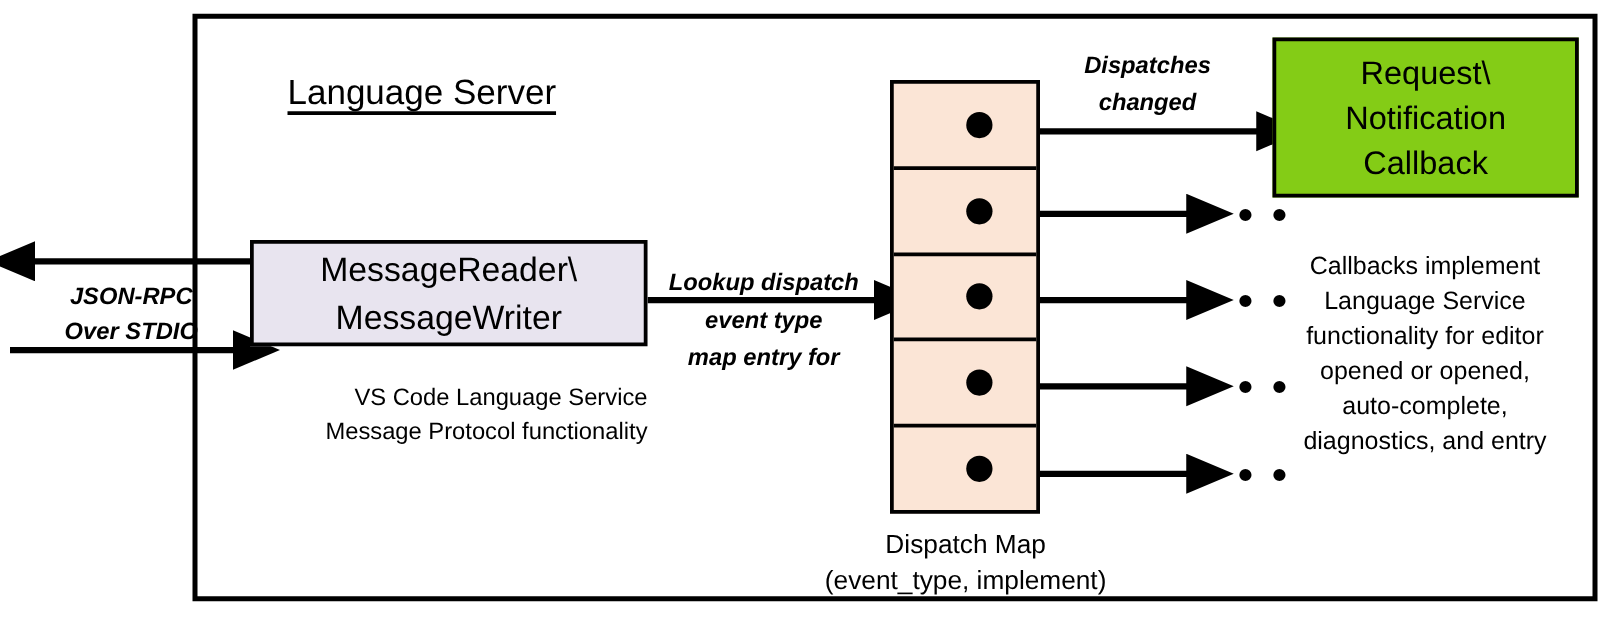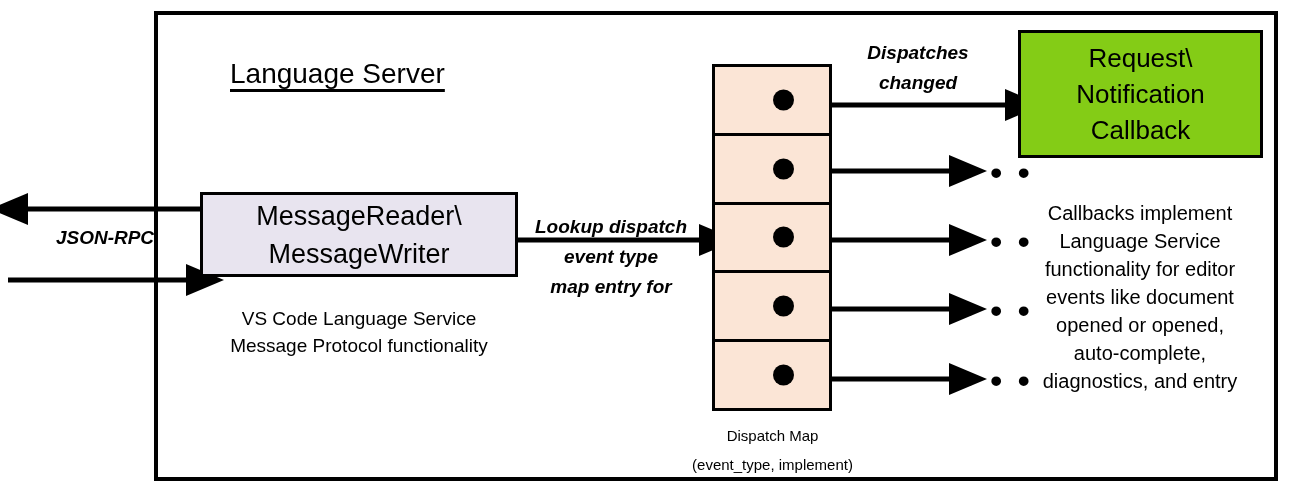--- a/index.html
+++ b/index.html
@@ -62,21 +62,21 @@
   #message-box .ln {
     font-size: 27px;
     line-height: 38px;
     white-space: nowrap;
   }
 
   #message-caption {
     left: 200px;
     top: 305px;
     width: 318px;
-    text-align: center;
+    text-align: right;
     font-size: 19px;
     line-height: 27px;
   }
 
   
   #jsonrpc-label {
     left: 30px;
     top: 224px;
     width: 150px;
     text-align: center;
@@ -139,21 +139,21 @@
     height: 21px;
     border-radius: 50%;
     background: #000;
   }
 
   #dispatch-caption {
     left: 640px;
     top: 421px;
     width: 265px;
     text-align: center;
-    font-size: 15px;
+    font-size: 21px;
     line-height: 29px;
   }
 
   
   #callback-box {
     left: 1018px;
     top: 30px;
     width: 245px;
     height: 128px;
     border: 3px solid #000;
@@ -240,20 +240,21 @@
       <line x1="790" y1="379" x2="955" y2="379" stroke="#000" stroke-width="5" marker-end="url(#ah)"></line>
     </g>
   </svg>
 
   <div class="abs" id="server-frame"></div>
 
   <div class="abs" id="server-title">Language Server</div>
 
   <div class="abs" id="jsonrpc-label">
     <div>JSON-RPC</div>
+    <div>Over STDIO</div>
   </div>
 
   <div class="abs" id="message-box">
     <div class="ln">MessageReader\</div>
     <div class="ln">MessageWriter</div>
   </div>
   <div class="abs" id="message-caption">
     <div>VS Code Language Service</div>
     <div>Message Protocol functionality</div>
   </div>
@@ -299,19 +300,18 @@
   <div class="abs" id="callback-box">
     <div class="ln">Request\</div>
     <div class="ln">Notification</div>
     <div class="ln">Callback</div>
   </div>
 
   <div class="abs" id="callback-caption">
     <div>Callbacks implement</div>
     <div>Language Service</div>
     <div>functionality for editor</div>
-    <div>events like document</div>
     <div>opened or opened,</div>
     <div>auto-complete,</div>
     <div>diagnostics, and entry</div>
   </div>
 
 </div>
 
 </body></html>

